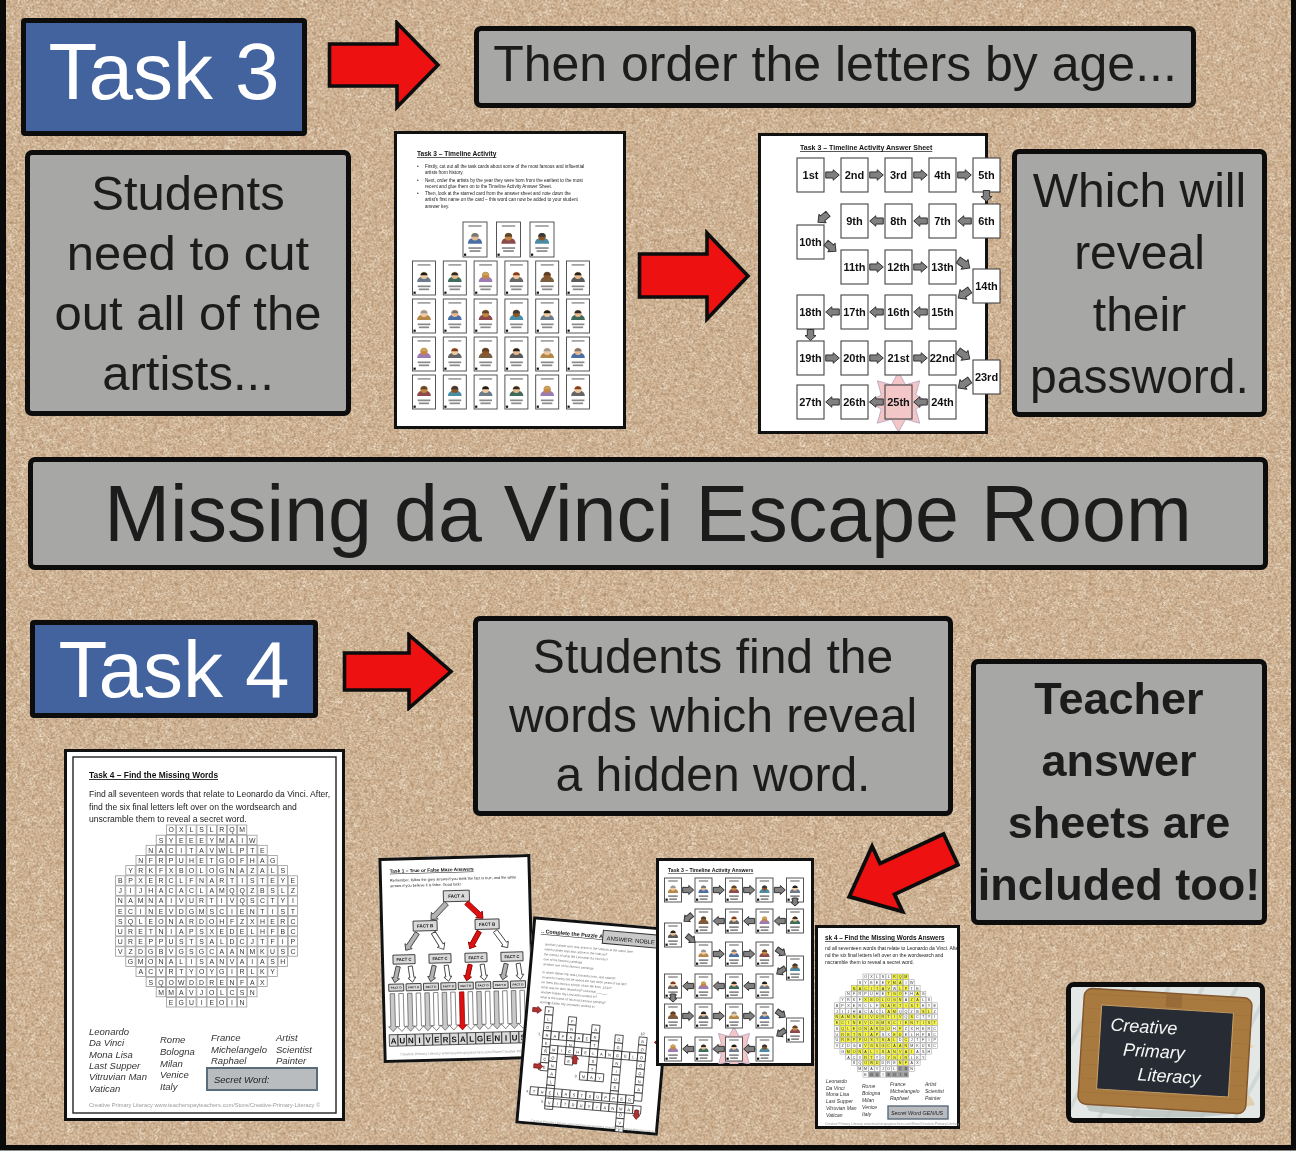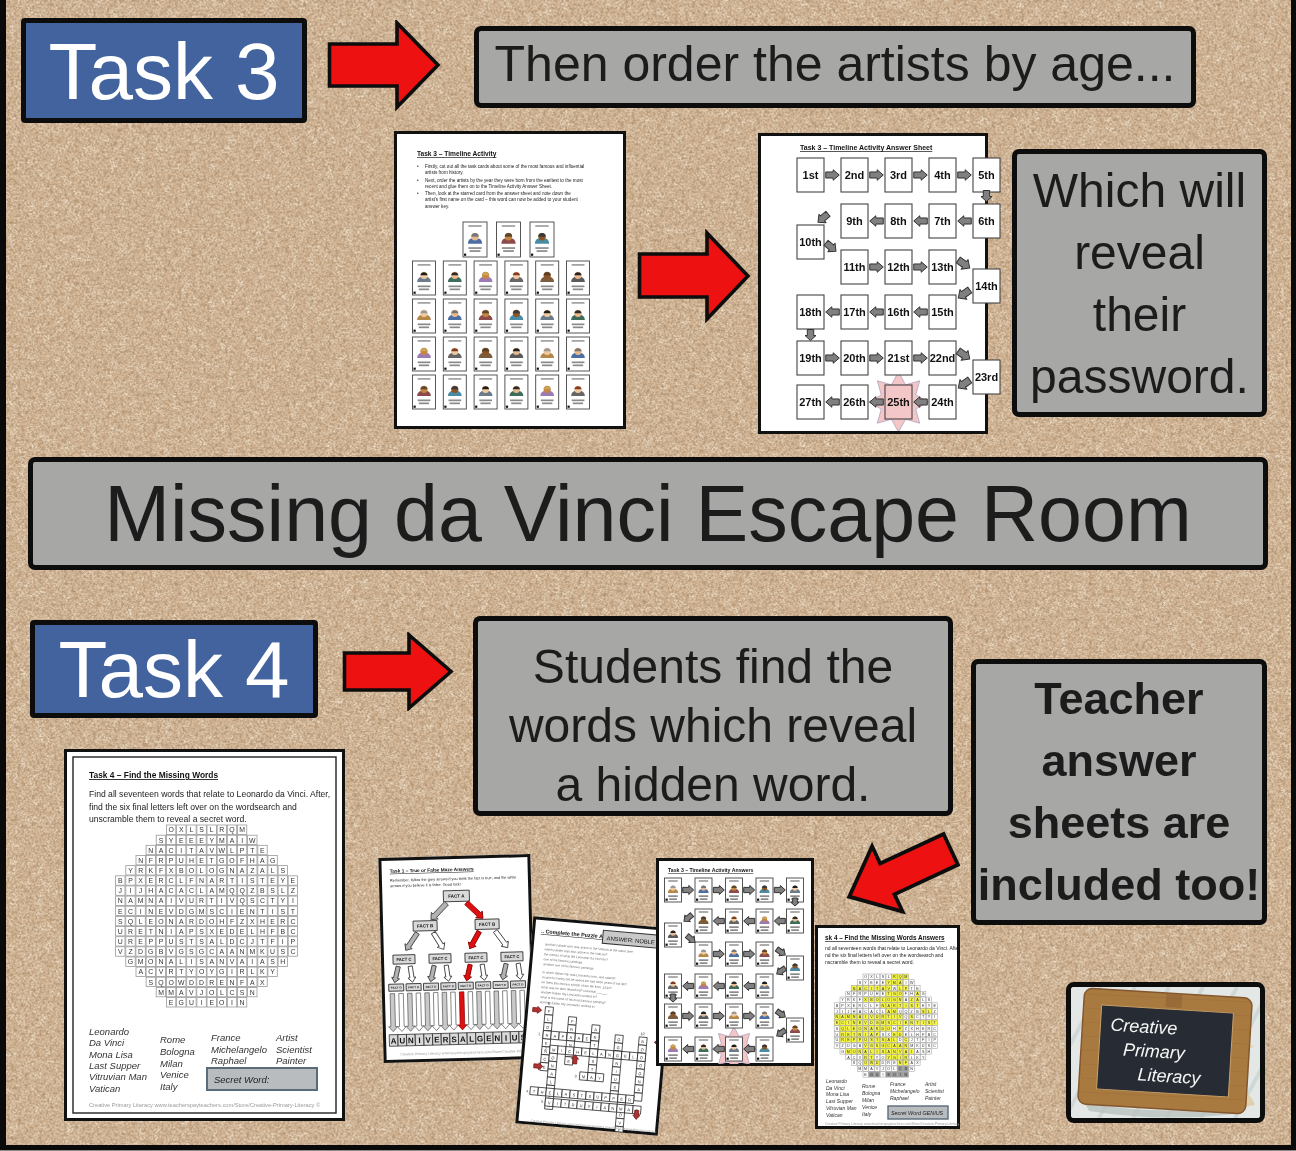--- a/index.html
+++ b/index.html
@@ -39,32 +39,35 @@
   </svg>
 
   <div class="abs" style="left:0;top:0;width:6px;height:1151px;background:#0a0a0a"></div>
 
   <div class="abs" style="left:1291px;top:0;width:5px;height:1151px;background:#0a0a0a"></div>
 
   <div class="abs" style="left:0;top:1145px;width:1296px;height:5px;background:#0a0a0a"></div>
 
   <div class="abs" style="left:0;top:1150px;width:1296px;height:1px;background:#8d8d8d"></div>
 
-  <div class="bluebox" style="left:21px;top:18px;width:286px;height:105px;">
+  <div class="bluebox" style="left:21px;top:18px;width:286px;height:118px;">
     <div style="font-size:80px;line-height:98px;">Task 3</div>
   </div>
 
   <svg class="abs" style="left:327px;top:20px" width="114" height="92" viewBox="0 0 114 92">
     <path d="M2.5 24 L70 24 L70 3 L111 45 L70 87 L70 66 L2.5 66 Z" fill="#ee1111" stroke="#0d0d0d" stroke-width="3.6" stroke-linejoin="miter"></path>
   </svg>
 
   <div class="graybox" style="left:474px;top:26px;width:722px;height:82px;">
-    <div style="font-size:50px;line-height:66px;">Then order the artists by age...</div>
+    <div style="font-size:50px;line-height:66px;">Then order the letters by age...</div>
   </div>
 
+  <div class="graybox" style="left:25px;top:150px;width:326px;height:266px;">
+    <div style="font-size:49px;line-height:60px;padding-top:8px;">Students<br>need to cut<br>out all of the<br>artists...</div>
+  </div>
 
   <div class="page" style="left:394px;top:131px;width:232px;height:298px;">
       <svg width="226" height="292" viewBox="0 0 226 292" style="display:block">
         <text x="20" y="22" font-size="6.6" font-weight="bold" text-decoration="underline" fill="#111">Task 3 – Timeline Activity</text>
         <text x="20" y="34" font-size="4.6" fill="#222">•</text>
         <text x="28" y="34" font-size="4.6" fill="#222">Firstly, cut out all the task cards about some of the most famous and influential</text>
         <text x="28" y="40.2" font-size="4.6" fill="#222">artists from history.</text>
         <text x="20" y="47.60000000000001" font-size="4.6" fill="#222">•</text>
         <text x="28" y="47.60000000000001" font-size="4.6" fill="#222">Next, order the artists by the year they were born from the earliest to the most</text>
         <text x="28" y="53.80000000000001" font-size="4.6" fill="#222">recent and glue them on to the Timeline Activity Answer Sheet.</text>
@@ -444,21 +447,21 @@
 
   <div class="bluebox" style="left:30px;top:620px;width:288px;height:98px;">
     <div style="font-size:80px;line-height:90px;">Task 4</div>
   </div>
 
   <svg class="abs" style="left:342px;top:632px" width="112" height="79" viewBox="0 0 112 79">
     <path d="M2.5 21 L67 21 L67 3 L109 39.5 L67 76 L67 58 L2.5 58 Z" fill="#ee1111" stroke="#0d0d0d" stroke-width="3.6" stroke-linejoin="miter"></path>
   </svg>
 
   <div class="graybox" style="left:473px;top:616px;width:480px;height:200px;">
-    <div style="font-size:48px;line-height:59px;padding-top:16px;">Students find the<br>words which reveal<br>a hidden word.</div>
+    <div style="font-size:48px;line-height:59px;padding-top:6px;">Students find the<br>words which reveal<br>a hidden word.</div>
   </div>
 
   <div class="graybox" style="left:971px;top:659px;width:296px;height:266px;">
     <div style="font-size:45px;line-height:62px;padding-top:4px;font-weight:bold;">Teacher<br>answer<br>sheets are<br>included too!</div>
   </div>
 
   <div class="page" style="left:64px;top:749px;width:281px;height:372px;">
       <svg width="275" height="366" viewBox="0 0 275 366" style="display:block">
         <rect x="6" y="5" width="263" height="356" fill="none" stroke="#222" stroke-width="1.4"></rect>
         <text x="22" y="26" font-size="8.4" font-weight="bold" text-decoration="underline" fill="#111">Task 4 – Find the Missing Words</text>

